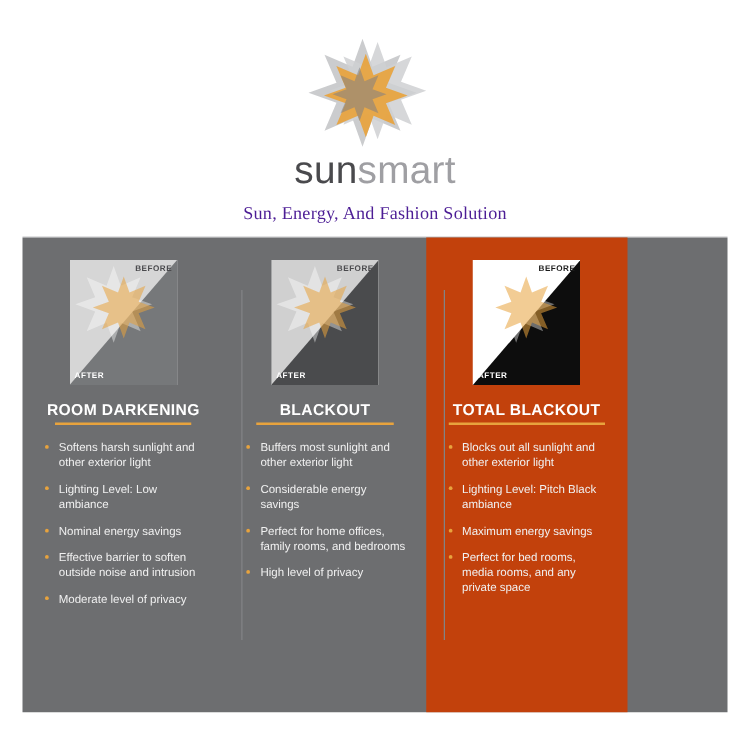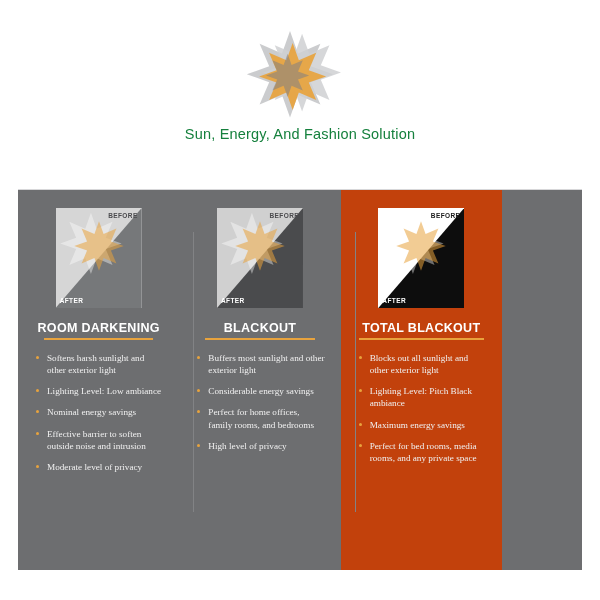--- a/index.html
+++ b/index.html
@@ -50,22 +50,23 @@
     color: #4a4a4d;
     font-weight: 400;
   }
   .brand .smart {
     color: #9f9fa3;
     font-weight: 400;
   }
   .tagline {
     margin-top: 12px;
     font-size: 14.5px;
-    color: #15803d;
+    color: #4c1d95;
     letter-spacing: .2px;
+    font-family: Liberation Serif, serif;
   }
   .header-rule {
     position: absolute;
     left: 18px;
     right: 18px;
     bottom: 0;
     height: 1px;
     background: #d7d7d9;
   }
 
@@ -178,21 +179,20 @@
   .col.highlight .col-title .underline {
     left: 4px;
     right: 4px;
   }
 
   
   ul.bullets {
     list-style: none;
     margin: 12px 0 0 0;
     padding: 0 2px 0 4px;
-    font-family: Liberation Serif, serif;
   }
   ul.bullets li {
     position: relative;
     padding-left: 11px;
     margin-bottom: 9px;
     font-size: 9.2px;
     line-height: 1.32;
     color: #f0f0f0;
   }
   ul.bullets li .dot {
@@ -218,20 +218,23 @@
           <g>
             <polygon points="60,6 70,34 98,22 86,50 114,60 86,70 98,98 70,86 60,114 50,86 22,98 34,70 6,60 34,50 22,22 50,34" fill="#b9bbbd" opacity="0.75" transform="translate(-10,-14) scale(0.80) translate(15,14)"></polygon>
             <polygon points="60,6 70,34 98,22 86,50 114,60 86,70 98,98 70,86 60,114 50,86 22,98 34,70 6,60 34,50 22,22 50,34" fill="#cfd0d2" opacity="0.85" transform="translate(16,-4) scale(0.72) translate(4,6)"></polygon>
             <polygon points="60,6 70,34 98,22 86,50 114,60 86,70 98,98 70,86 60,114 50,86 22,98 34,70 6,60 34,50 22,22 50,34" fill="#e8a33d" opacity="0.92" transform="translate(8,4) scale(0.62) translate(12,10)"></polygon>
             <polygon points="60,6 70,34 98,22 86,50 114,60 86,70 98,98 70,86 60,114 50,86 22,98 34,70 6,60 34,50 22,22 50,34" fill="#7f8083" opacity="0.55" transform="translate(14,16) scale(0.40) translate(24,16)"></polygon>
           </g>
         </svg>
       </span>
     </div>
 
+    <div class="brand">
+      <span class="sun">sun</span><span class="smart">smart</span>
+    </div>
 
     <div class="tagline">Sun, Energy, And Fashion Solution</div>
 
     <div class="header-rule"></div>
   </div>
 
   <div class="panel">
     <div class="cols" id="cols">
         <div class="col">
           <div class="swatch-wrap">

